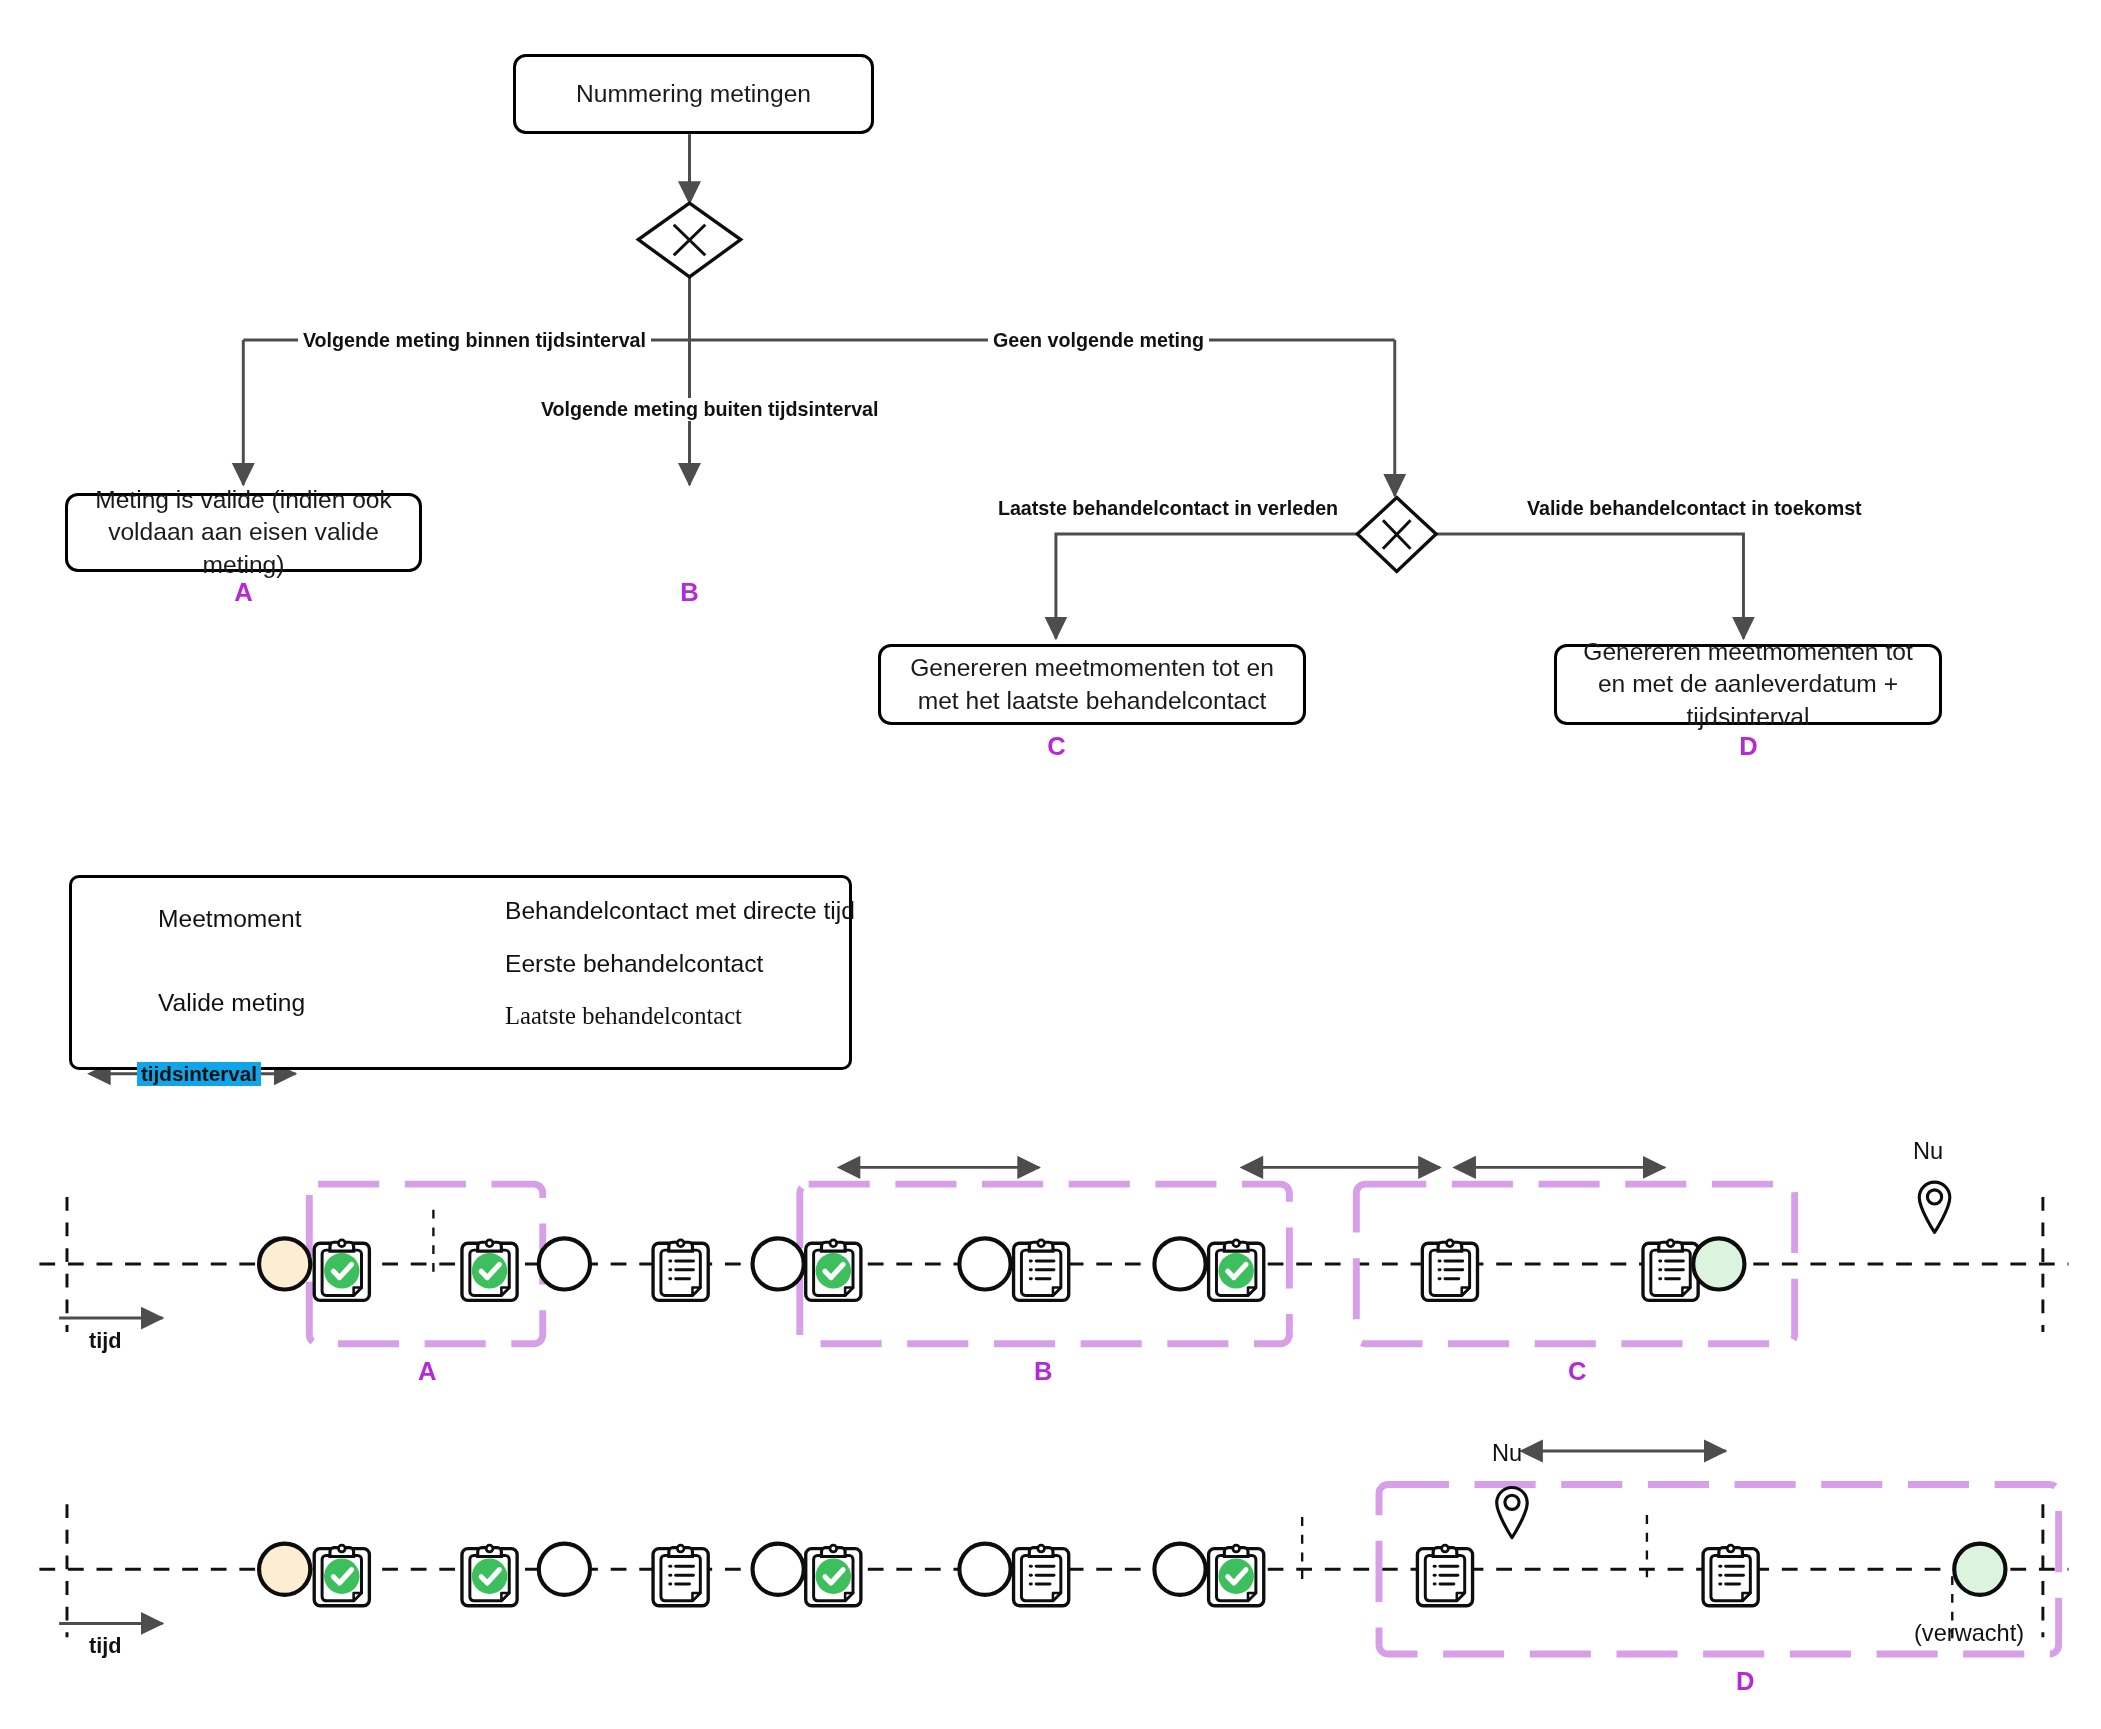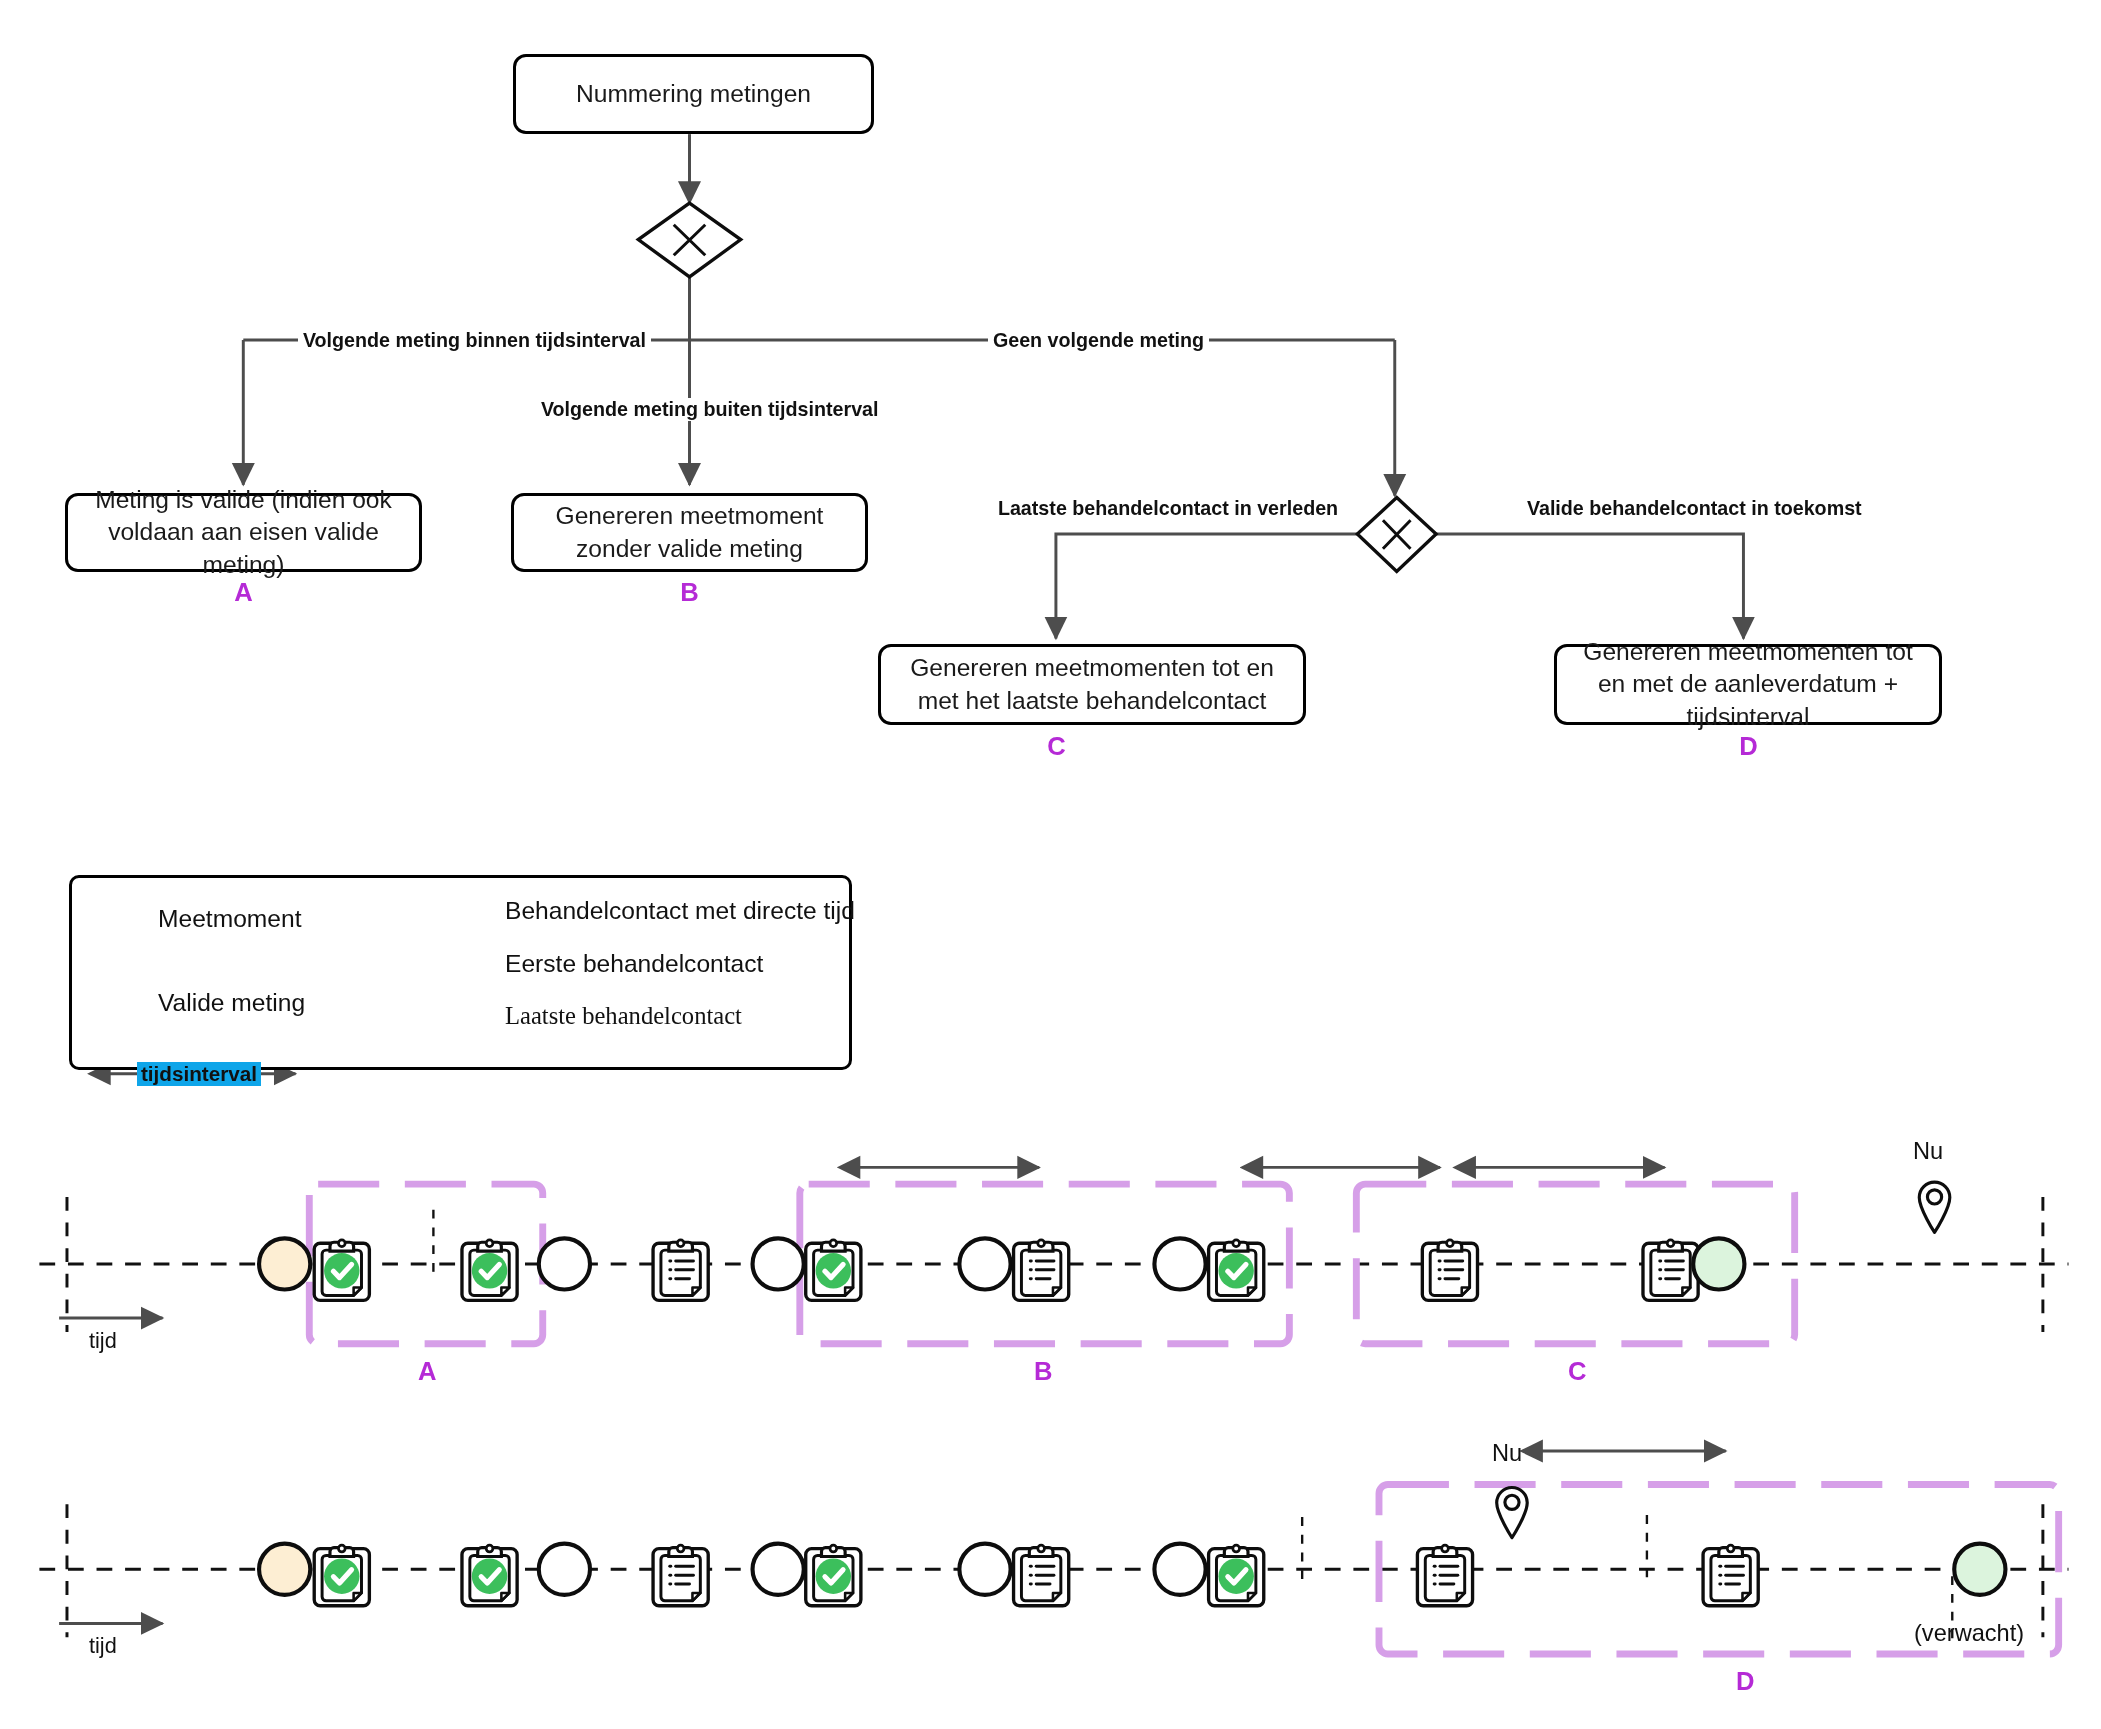--- a/index.html
+++ b/index.html
@@ -18,21 +18,21 @@
   .edgelabel{position:absolute;font-size:19.7px;font-weight:bold;color:#111;
              background:#fff;padding:0 4.9px;white-space:nowrap;}
 
   
   .legendbox{position:absolute;left:69px;top:875px;width:783px;height:195px;
              border:3px solid #000;border-radius:9.9px;background:#fff;box-sizing:border-box;}
   .legtext{position:absolute;font-size:24.6px;color:#111;white-space:nowrap;}
   .legtext.bold{font-weight:bold;font-size:20.7px;}
   .tl-label{position:absolute;font-size:23.6px;color:#111;white-space:nowrap;}
   .tl-tag{position:absolute;color:#b52ad6;font-weight:bold;font-size:25.6px;white-space:nowrap;}
-  .tijd{position:absolute;font-size:21.7px;font-weight:normal;color:#111;}
+  .tijd{position:absolute;font-size:21.7px;font-weight:bold;color:#111;}
 </style>
 </head>
 <body>
 
 <div class="stage">
 
   <svg class="layer" viewBox="0 0 2133 1756" width="2101" height="1730">
     <defs>
       <marker id="ah" markerWidth="9" markerHeight="9" refX="7.4" refY="4.5" orient="auto">
         <path d="M0,0.6 L8,4.5 L0,8.4 z" fill="#4d4d4d"></path>
@@ -219,23 +219,20 @@
     <span>Nummering metingen</span>
   </div>
 
   <div class="node" style="left:65px;top:493px;width:357px;height:79px;">
     <span>Meting is valide (indien ook voldaan aan eisen valide meting)</span>
   </div>
   <div class="tag" style="left:204px;top:578px;width:79px;">
     <span>A</span>
   </div>
 
-  <div class="node" style="left:511px;top:493px;width:357px;height:79px;">
-    <span>Genereren meetmoment zonder valide meting</span>
-  </div>
   <div class="tag" style="left:650px;top:578px;width:79px;">
     <span>B</span>
   </div>
 
   <div class="node" style="left:878px;top:644px;width:428px;height:81px;">
     <span>Genereren meetmomenten tot en met het laatste behandelcontact</span>
   </div>
   <div class="tag" style="left:1017px;top:732px;width:79px;">
     <span>C</span>
   </div>

